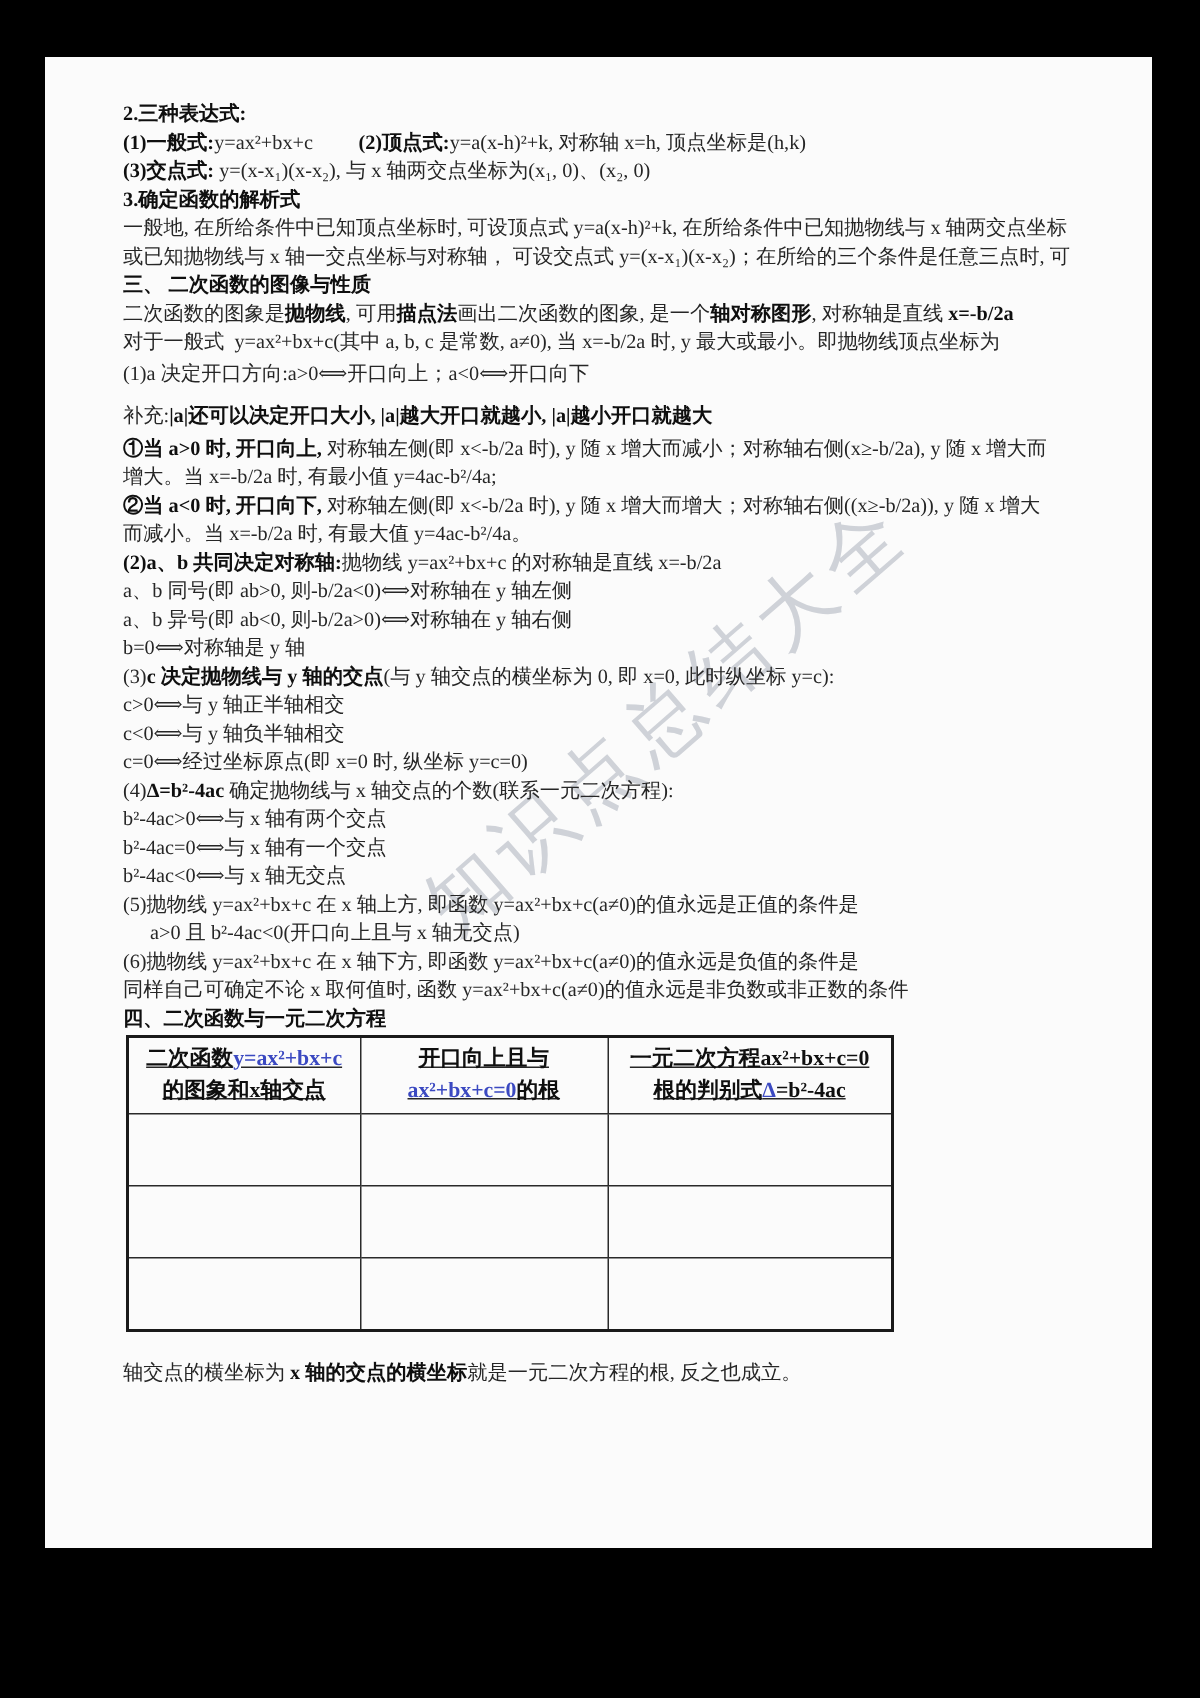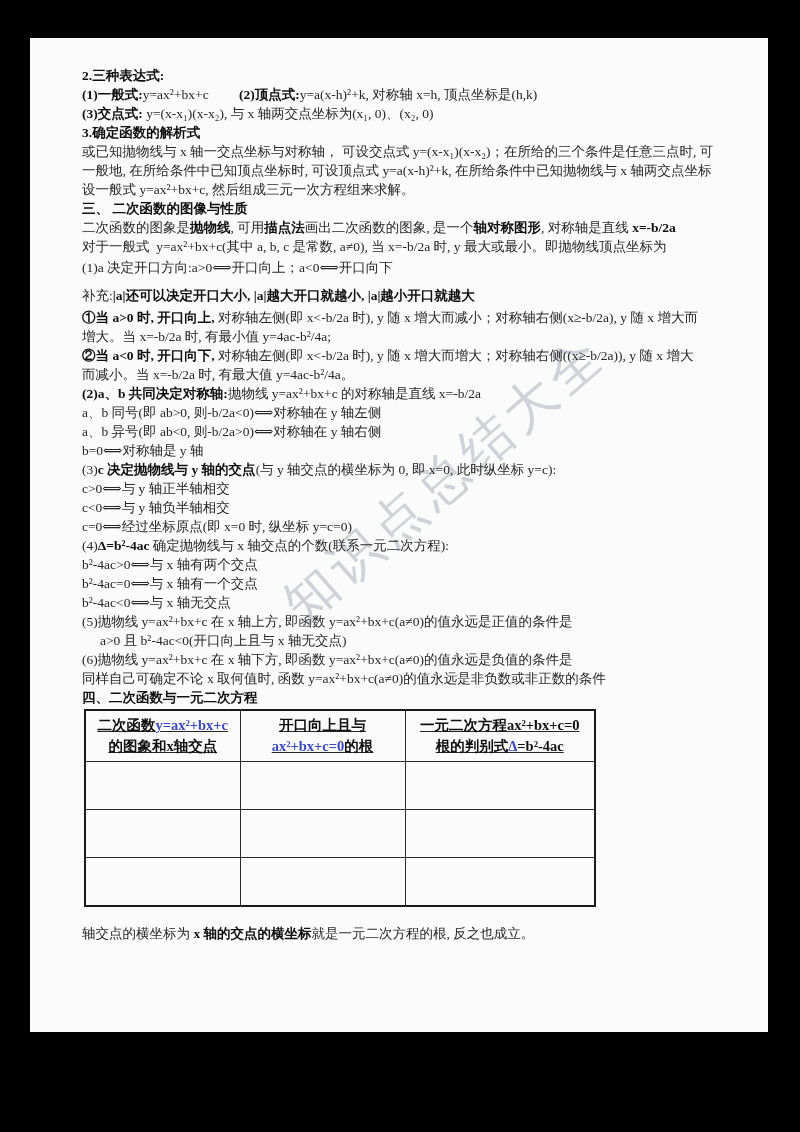--- a/index.html
+++ b/index.html
@@ -54,23 +54,22 @@
 <body>
 
 <div class="page">
   <div class="watermark">知识点总结大全</div>
   <div class="content">
     <div>
         <div class="line"><span class="b">2.三种表达式:</span></div>
         <div class="line"><span class="b">(1)一般式:</span><span>y=ax²+bx+c</span><span>         </span><span class="b">(2)顶点式:</span><span>y=a(x-h)²+k, 对称轴 x=h, 顶点坐标是(h,k)</span></div>
         <div class="line"><span class="b">(3)交点式:</span><span> y=(x-x₁)(x-x₂), 与 x 轴两交点坐标为(x₁, 0)、(x₂, 0)</span></div>
         <div class="line"><span class="b">3.确定函数的解析式</span></div>
+        <div class="line"><span>一般地, 在所给条件中已知顶点坐标时, 可设顶点式 y=a(x-h)²+k, 在所给条件中已知抛物线与 x 轴两交点坐标</span></div>
         <div class="line"><span>或已知抛物线与 x 轴一交点坐标与对称轴， 可设交点式 y=(x-x₁)(x-x₂)；在所给的三个条件是任意三点时, 可</span></div>
-        <div class="line"><span>一般地, 在所给条件中已知顶点坐标时, 可设顶点式 y=a(x-h)²+k, 在所给条件中已知抛物线与 x 轴两交点坐标</span></div>
-        <div class="line"><span>设一般式 y=ax²+bx+c, 然后组成三元一次方程组来求解。</span></div>
         <div class="line"><span class="b">三、 二次函数的图像与性质</span></div>
         <div class="line"><span>二次函数的图象是</span><span class="b">抛物线</span><span>, 可用</span><span class="b">描点法</span><span>画出二次函数的图象, 是一个</span><span class="b">轴对称图形</span><span>, 对称轴是直线 </span><span class="b">x=-b/2a</span></div>
         <div class="line"><span>对于一般式  y=ax²+bx+c(其中 a, b, c 是常数, a≠0), 当 x=-b/2a 时, y 最大或最小。即抛物线顶点坐标为</span></div>
         <div class="line" style="margin-top: 2px;"><span>(1)a 决定开口方向:a&gt;0⟺开口向上；a&lt;0⟺开口向下</span></div>
         <div class="line" style="margin-top: 9px;"><span>补充:</span><span class="b">|a|还可以决定开口大小, |a|越大开口就越小, |a|越小开口就越大</span></div>
         <div class="line" style="margin-top: 3px;"><span class="b">①当 a&gt;0 时, 开口向上,</span><span> 对称轴左侧(即 x&lt;-b/2a 时), y 随 x 增大而减小；对称轴右侧(x≥-b/2a), y 随 x 增大而</span></div>
         <div class="line"><span>增大。当 x=-b/2a 时, 有最小值 y=4ac-b²/4a;</span></div>
         <div class="line"><span class="b">②当 a&lt;0 时, 开口向下,</span><span> 对称轴左侧(即 x&lt;-b/2a 时), y 随 x 增大而增大；对称轴右侧((x≥-b/2a)), y 随 x 增大</span></div>
         <div class="line"><span>而减小。当 x=-b/2a 时, 有最大值 y=4ac-b²/4a。</span></div>
         <div class="line"><span class="b">(2)a、b 共同决定对称轴:</span><span>抛物线 y=ax²+bx+c 的对称轴是直线 x=-b/2a</span></div>

